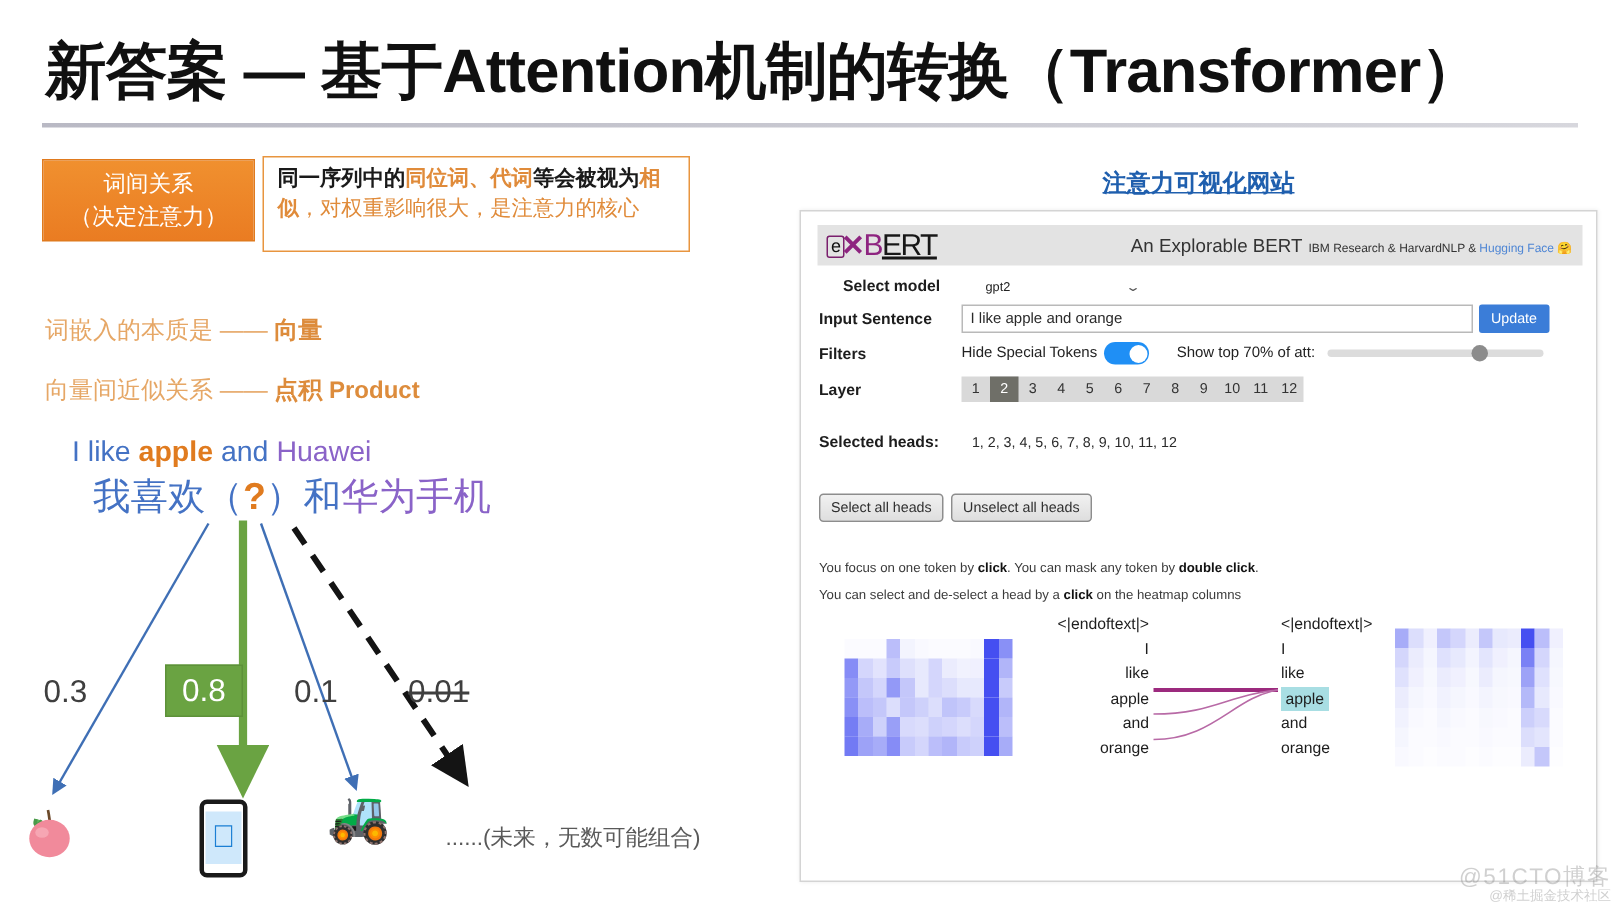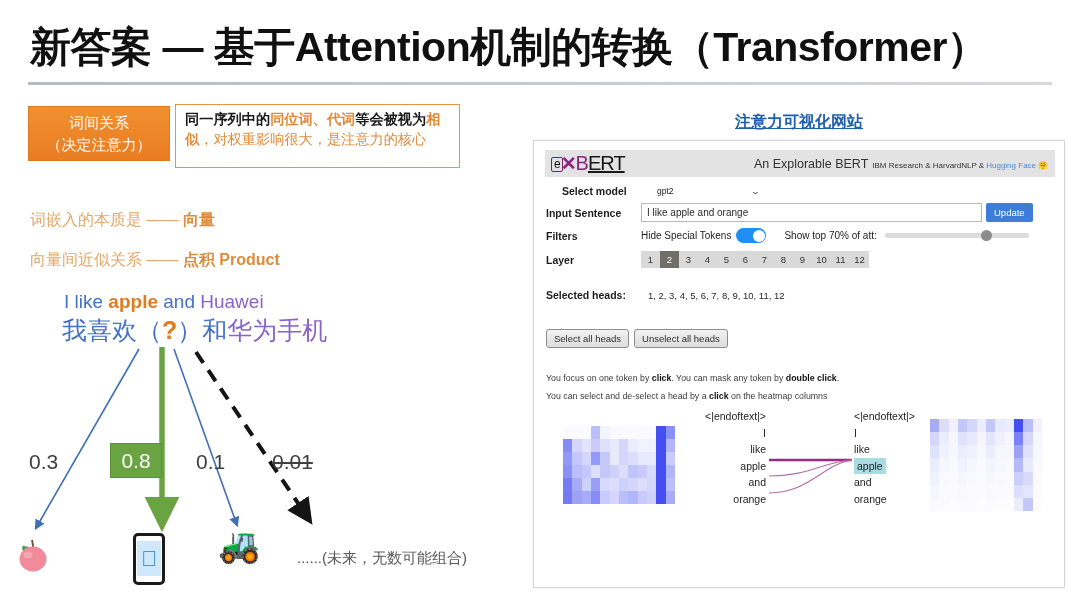--- a/index.html
+++ b/index.html
@@ -44,21 +44,21 @@
   
   .stmt {
     position: absolute; color: #e6a766; font-size: 16px; white-space: nowrap;
   }
   .stmt b { color: #dd8c3c; font-weight: bold; }
   .stmt-1 { left: 30px; top: 210px; }
   .stmt-2 { left: 30px; top: 250px; }
 
   
   .sent-en {
-    position: absolute; left: 64px; top: 291px;
+    position: absolute; left: 48px; top: 291px;
     font-size: 19px; color: #4472c4; white-space: nowrap;
   }
   .sent-en .apple { color: #e07b1f; font-weight: bold; }
   .sent-en .huawei { color: #8a63c8; }
   .sent-cn {
     position: absolute; left: 62px; top: 314px;
     font-size: 25px; color: #4472c4; white-space: nowrap;
   }
   .sent-cn .q { color: #e07b1f; font-weight: bold; }
   .sent-cn .hw { color: #8a63c8; }
@@ -561,14 +561,18 @@
           <div class="tok">I</div>
           <div class="tok">like</div>
           <div class="tok"><span class="tok sel">apple</span></div>
           <div class="tok">and</div>
           <div class="tok">orange</div>
         </div>
 
     </div>
   </div>
 
+  <div class="watermark">
+    <div>@51CTO博客</div>
+    <div class="w2">@稀土掘金技术社区</div>
+  </div>
 
 </div>
 
 </body></html>

